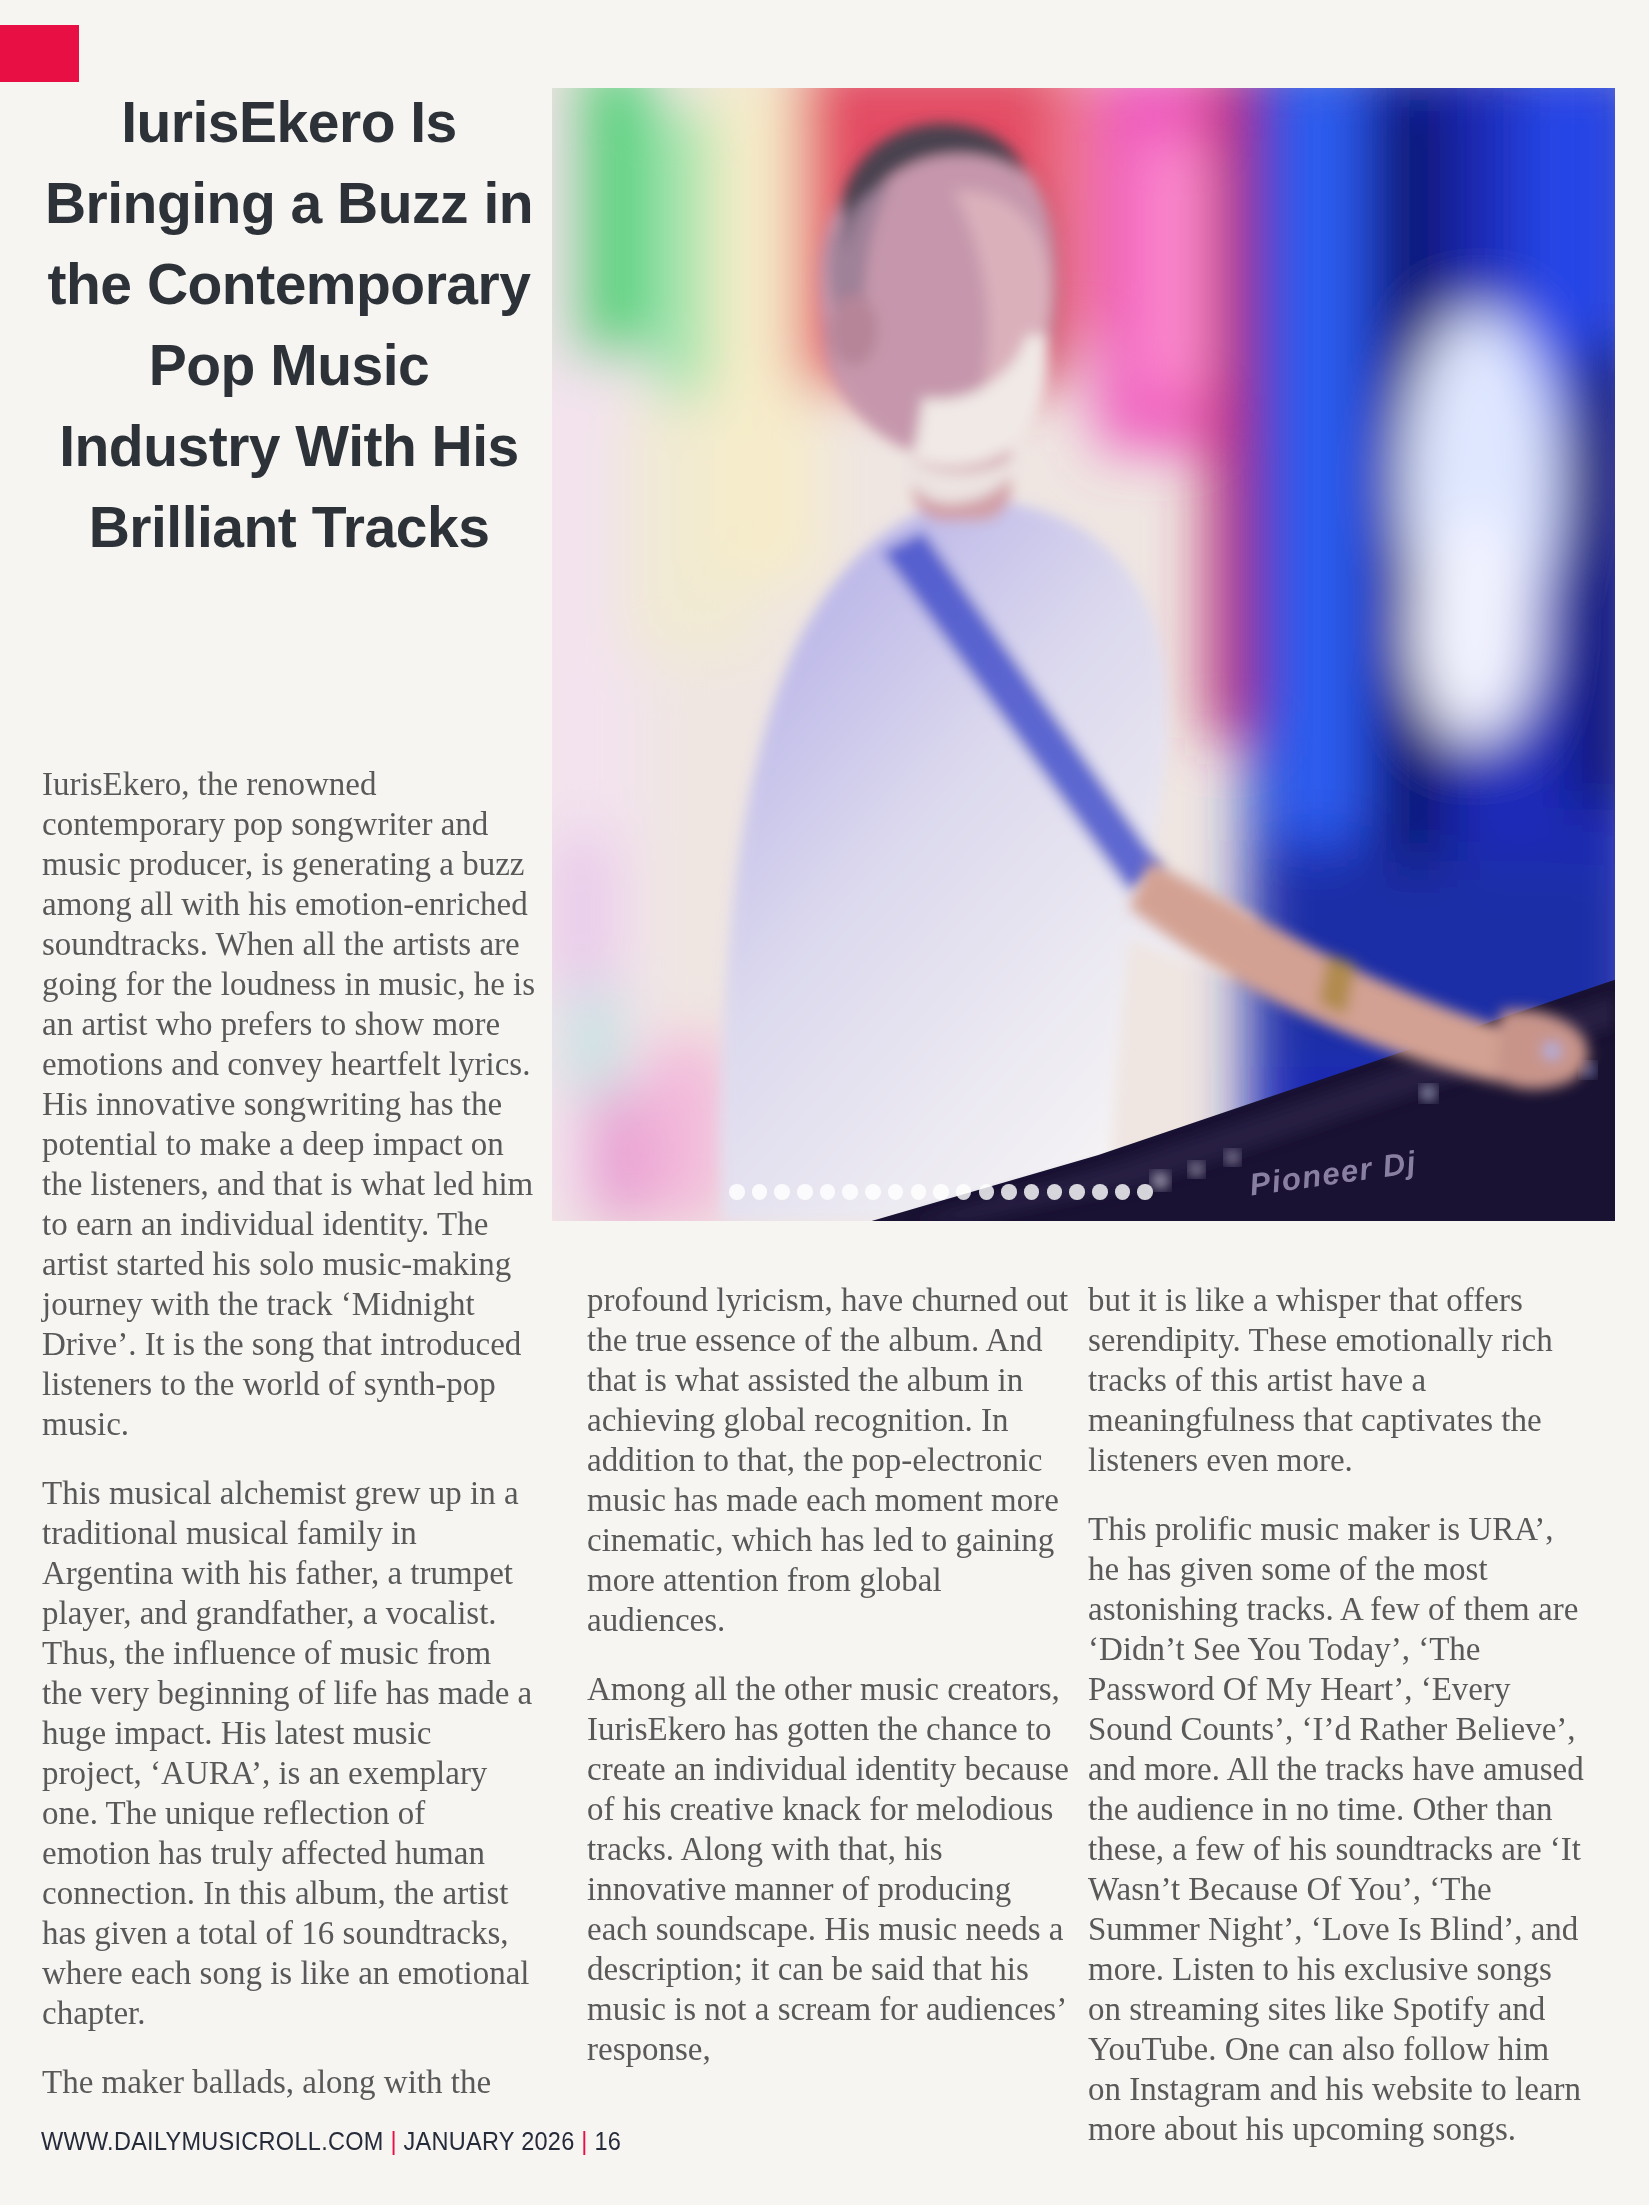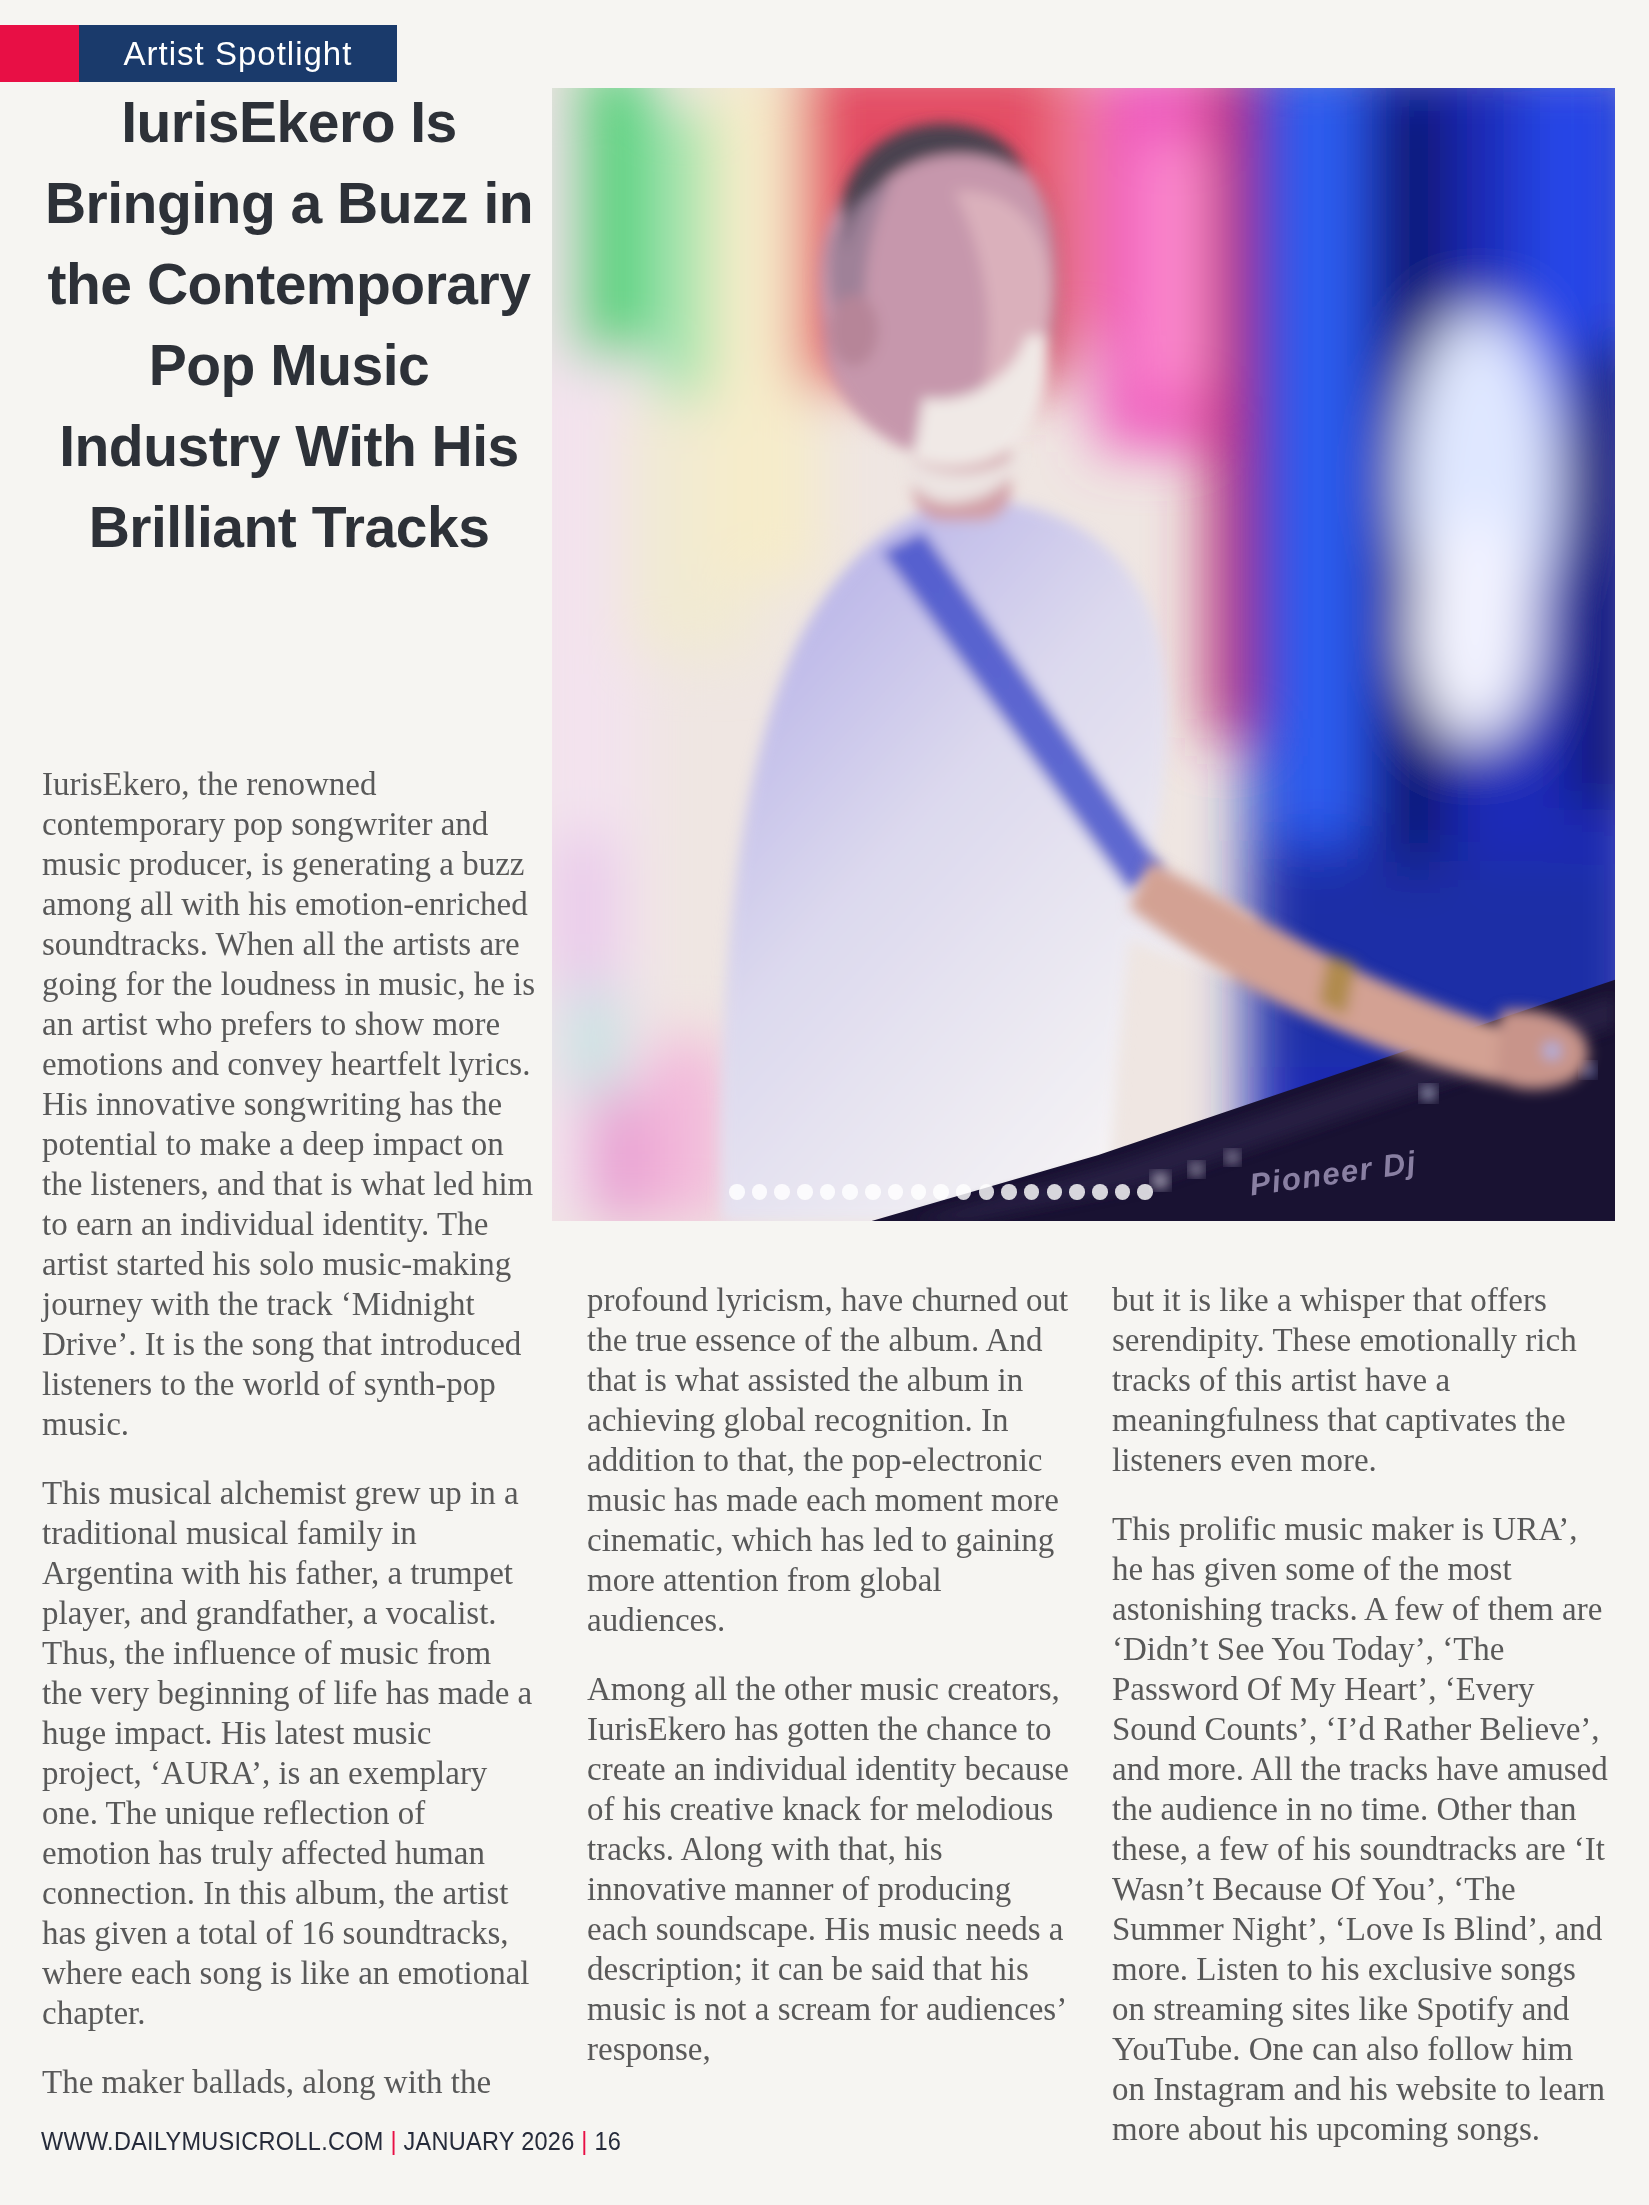--- a/index.html
+++ b/index.html
@@ -20,36 +20,33 @@
   .brand{position:absolute;left:697px;top:1068px;transform:rotate(-8deg);
          font-style:italic;font-weight:700;font-size:31px;letter-spacing:1.5px;color:#9d93b6;opacity:.85;}
   .dots{position:absolute;left:177px;top:1096px;display:flex;gap:7.2px;}
   .dot{width:15.5px;height:15.5px;border-radius:50%;background:rgba(255,255,255,.82);flex:0 0 auto;}
   
   .col{position:absolute;font-family:Liberation Serif, serif;font-size:33px;line-height:40px;
        color:var(--body-text,#595959);text-align:left;}
   .col p{margin:0 0 29px 0;}
   .col1{left:42px;top:764px;width:494px;}
   .col2{left:587px;top:1280px;width:490px;}
-  .col3{left:1112px;top:1280px;width:496px;}
+  .col3{left:1088px;top:1280px;width:496px;}
   
   .footer{position:absolute;left:41px;top:2127px;font-size:25px;color:var(--footer-text,#262b3a);
           white-space:nowrap;transform:scaleX(.94);transform-origin:left center;letter-spacing:0.3px;}
   .footer .sep{color:var(--accent-red,#e80f45);padding:0 7.2px;}
 </style>
 </head>
 <body>
 
 <div class="page">
 
   <header class="badge">
     <span class="badge-red"></span>
-    <span class="badge-navy">
-      <span class="lbl">Artist Spotlight</span>
-    </span>
   </header>
 
   <h1 class="headline">IurisEkero Is Bringing a Buzz in the Contemporary Pop Music Industry With His Brilliant Tracks</h1>
 
   <figure class="photo">
     <svg viewBox="0 0 2062 2198" preserveAspectRatio="none" aria-hidden="true">
       <defs>
         <filter id="b60" x="-15%" y="-15%" width="130%" height="130%">
             <feGaussianBlur stdDeviation="55"></feGaussianBlur>
           </filter>

